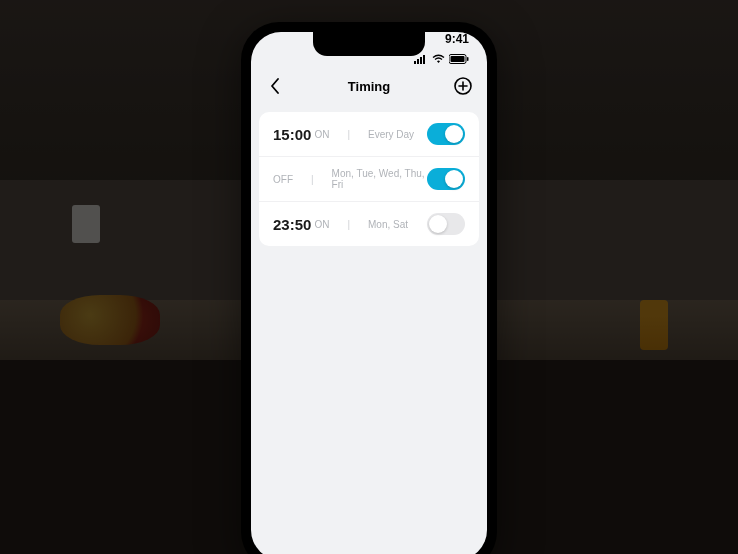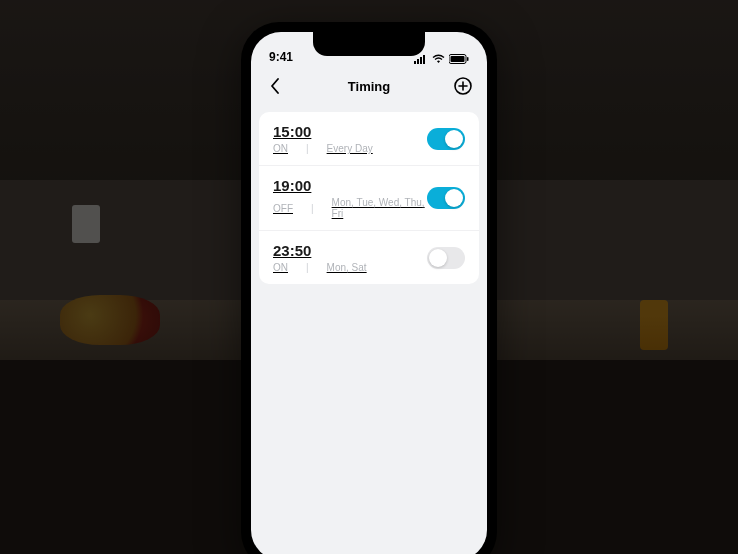--- a/index.html
+++ b/index.html
@@ -122,20 +122,21 @@
 
     .status-bar {
       height: 34px;
       display: flex;
       justify-content: space-between;
       align-items: flex-end;
       padding: 0 18px 2px;
       font-size: 12px;
       font-weight: 600;
       color: #000;
+      flex-direction: column;
     }
 
     .status-right {
       display: flex;
       align-items: center;
       gap: 4px;
     }
 
     .header {
       height: 40px;
@@ -181,23 +182,22 @@
       align-items: center;
       justify-content: space-between;
       border-bottom: 1px solid #f0f0f2;
     }
     .timer-row:last-child {
       border-bottom: none;
     }
 
     .timer-info {
       display: flex;
-      flex-direction: column;
+      flex-direction: row;
       gap: 3px;
-      text-decoration: underline;
     }
 
     .timer-time {
       font-size: 15px;
       font-weight: 600;
       color: #1a1a1a;
     }
 
     .timer-schedule {
       font-size: 10px;
@@ -304,21 +304,20 @@
             <span>Every Day</span>
           </div>
         </div>
         <div class="toggle on">
           <div class="knob"></div>
         </div>
       </div>
 
       <div class="timer-row">
         <div class="timer-info">
-          <div class="timer-time">19:00</div>
           <div class="timer-schedule">
             <span>OFF</span>
             <span class="sep">|</span>
             <span>Mon, Tue, Wed, Thu, Fri</span>
           </div>
         </div>
         <div class="toggle on">
           <div class="knob"></div>
         </div>
       </div>

